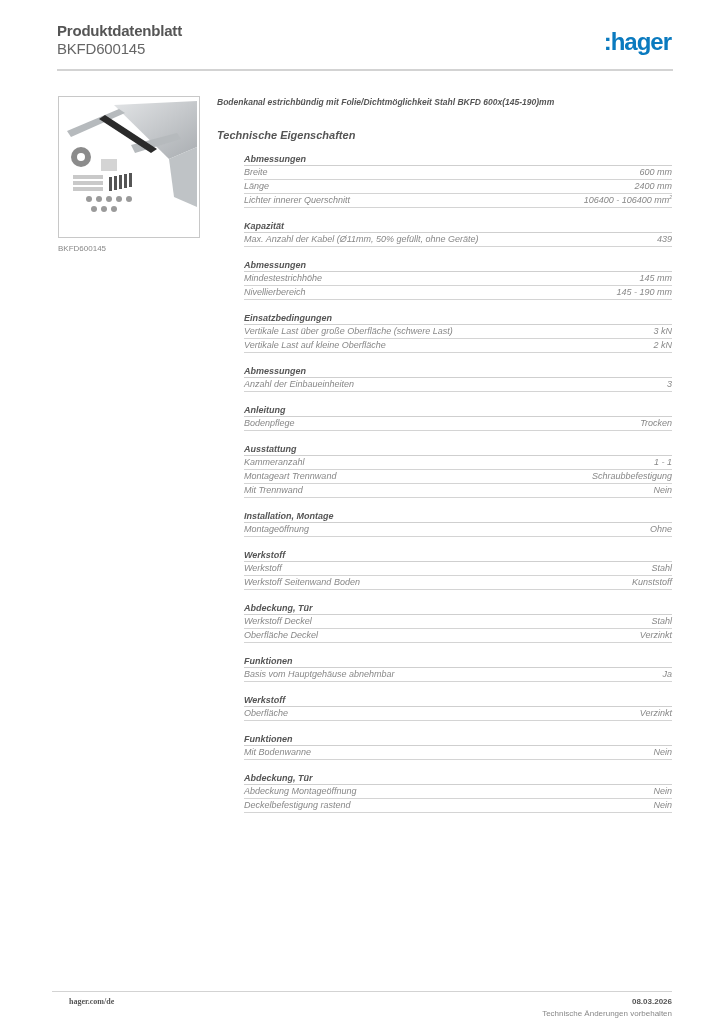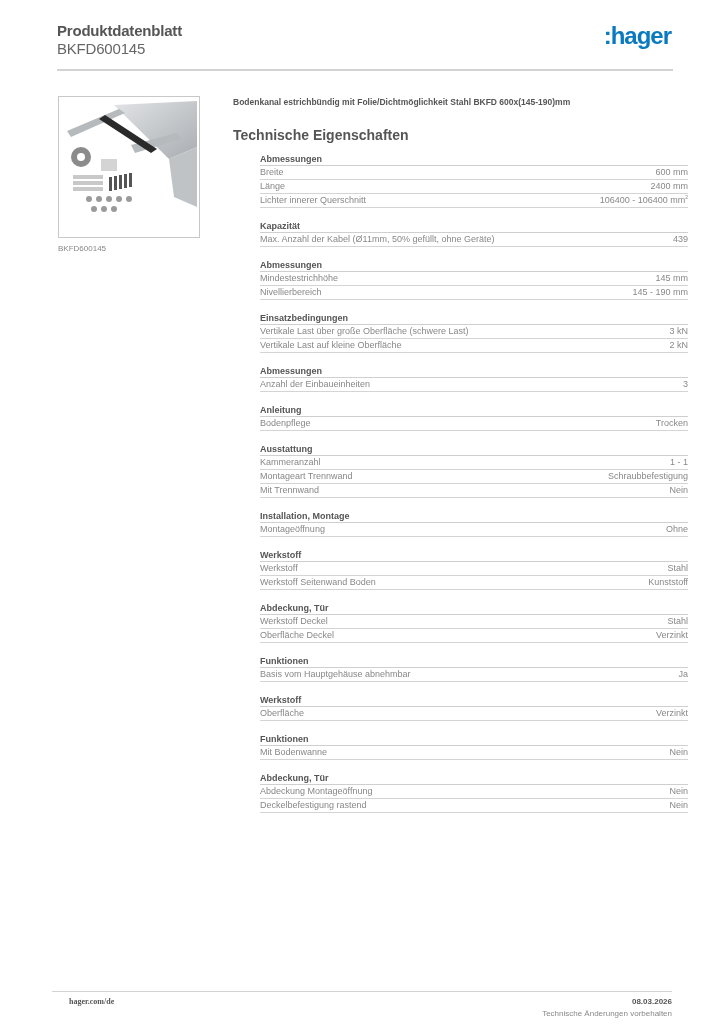--- a/index.html
+++ b/index.html
@@ -1,28 +1,28 @@
 <!DOCTYPE html>
 <html><head>
   <meta charset="utf-8">
   <style>
     html, body { margin: 0; padding: 0; background: #ffffff; }
     body { width: 724px; height: 1024px; position: relative; font-family: "Liberation Sans", sans-serif; color: #555; overflow: hidden; }
     .header { position: absolute; left: 57px; top: 22px; width: 616px; height: 48px; }
     .doc-title { font-size: 15px; font-weight: bold; color: #555; line-height: 18px; letter-spacing: -0.2px; }
     .doc-subtitle { font-size: 15px; color: #666; line-height: 18px; letter-spacing: -0.2px; }
-    .logo { position: absolute; right: 2px; top: 0; font-size: 24px; font-weight: bold; color: #0a7abf; letter-spacing: -1px; }
+    .logo { position: absolute; right: 2px; top: 6px; font-size: 24px; font-weight: bold; color: #0a7abf; letter-spacing: -1px; }
     .header-rule { position: absolute; left: 57px; top: 69px; width: 616px; height: 2px; background: #d3d3d3; }
 
     .product-image { position: absolute; left: 58px; top: 96px; width: 142px; height: 142px; border: 1px solid #c8c8c8; box-sizing: border-box; background: #fff; overflow: hidden; }
     .image-caption { position: absolute; left: 58px; top: 244px; font-size: 8px; color: #888; }
 
-    .content { position: absolute; left: 233px; top: 96px; width: 455px; }
+    .content { position: absolute; left: 217px; top: 96px; width: 455px; font-style: italic; }
     .product-desc { font-size: 8.5px; font-weight: bold; color: #555; line-height: 12px; height: 12px; }
-    .section-heading { font-size: 14px; font-weight: bold; color: #555; margin-top: 21px; line-height: 12px; height: 12px; }
+    .section-heading { font-size: 11px; font-weight: bold; color: #555; margin-top: 21px; line-height: 12px; height: 12px; }
     .group { margin-top: 12px; margin-left: 27px; }
     .group-title { font-size: 9px; font-weight: bold; color: #555; line-height: 12px; height: 12px; border-bottom: 1.5px solid #cfcfcf; }
     .row { display: flex; justify-content: space-between; font-size: 9px; color: #888; line-height: 12.5px; height: 13px; border-bottom: 1.5px solid #d4d4d4; }
     .row .val { text-align: left; }
     sup { font-size: 5px; vertical-align: super; line-height: 0; }
 
     .footer-rule { position: absolute; left: 52px; top: 991px; width: 620px; height: 1px; background: #d3d3d3; }
     .footer { position: absolute; left: 57px; top: 997px; width: 615px; height: 14px; font-size: 8px; }
     .footer-left { position: absolute; left: 12px; top: 0; font-weight: bold; color: #555; font-family: Liberation Serif, serif; }
     .footer-center { position: absolute; left: 0; right: 0; top: 12px; text-align: right; color: #888; padding-left: 43px; }

